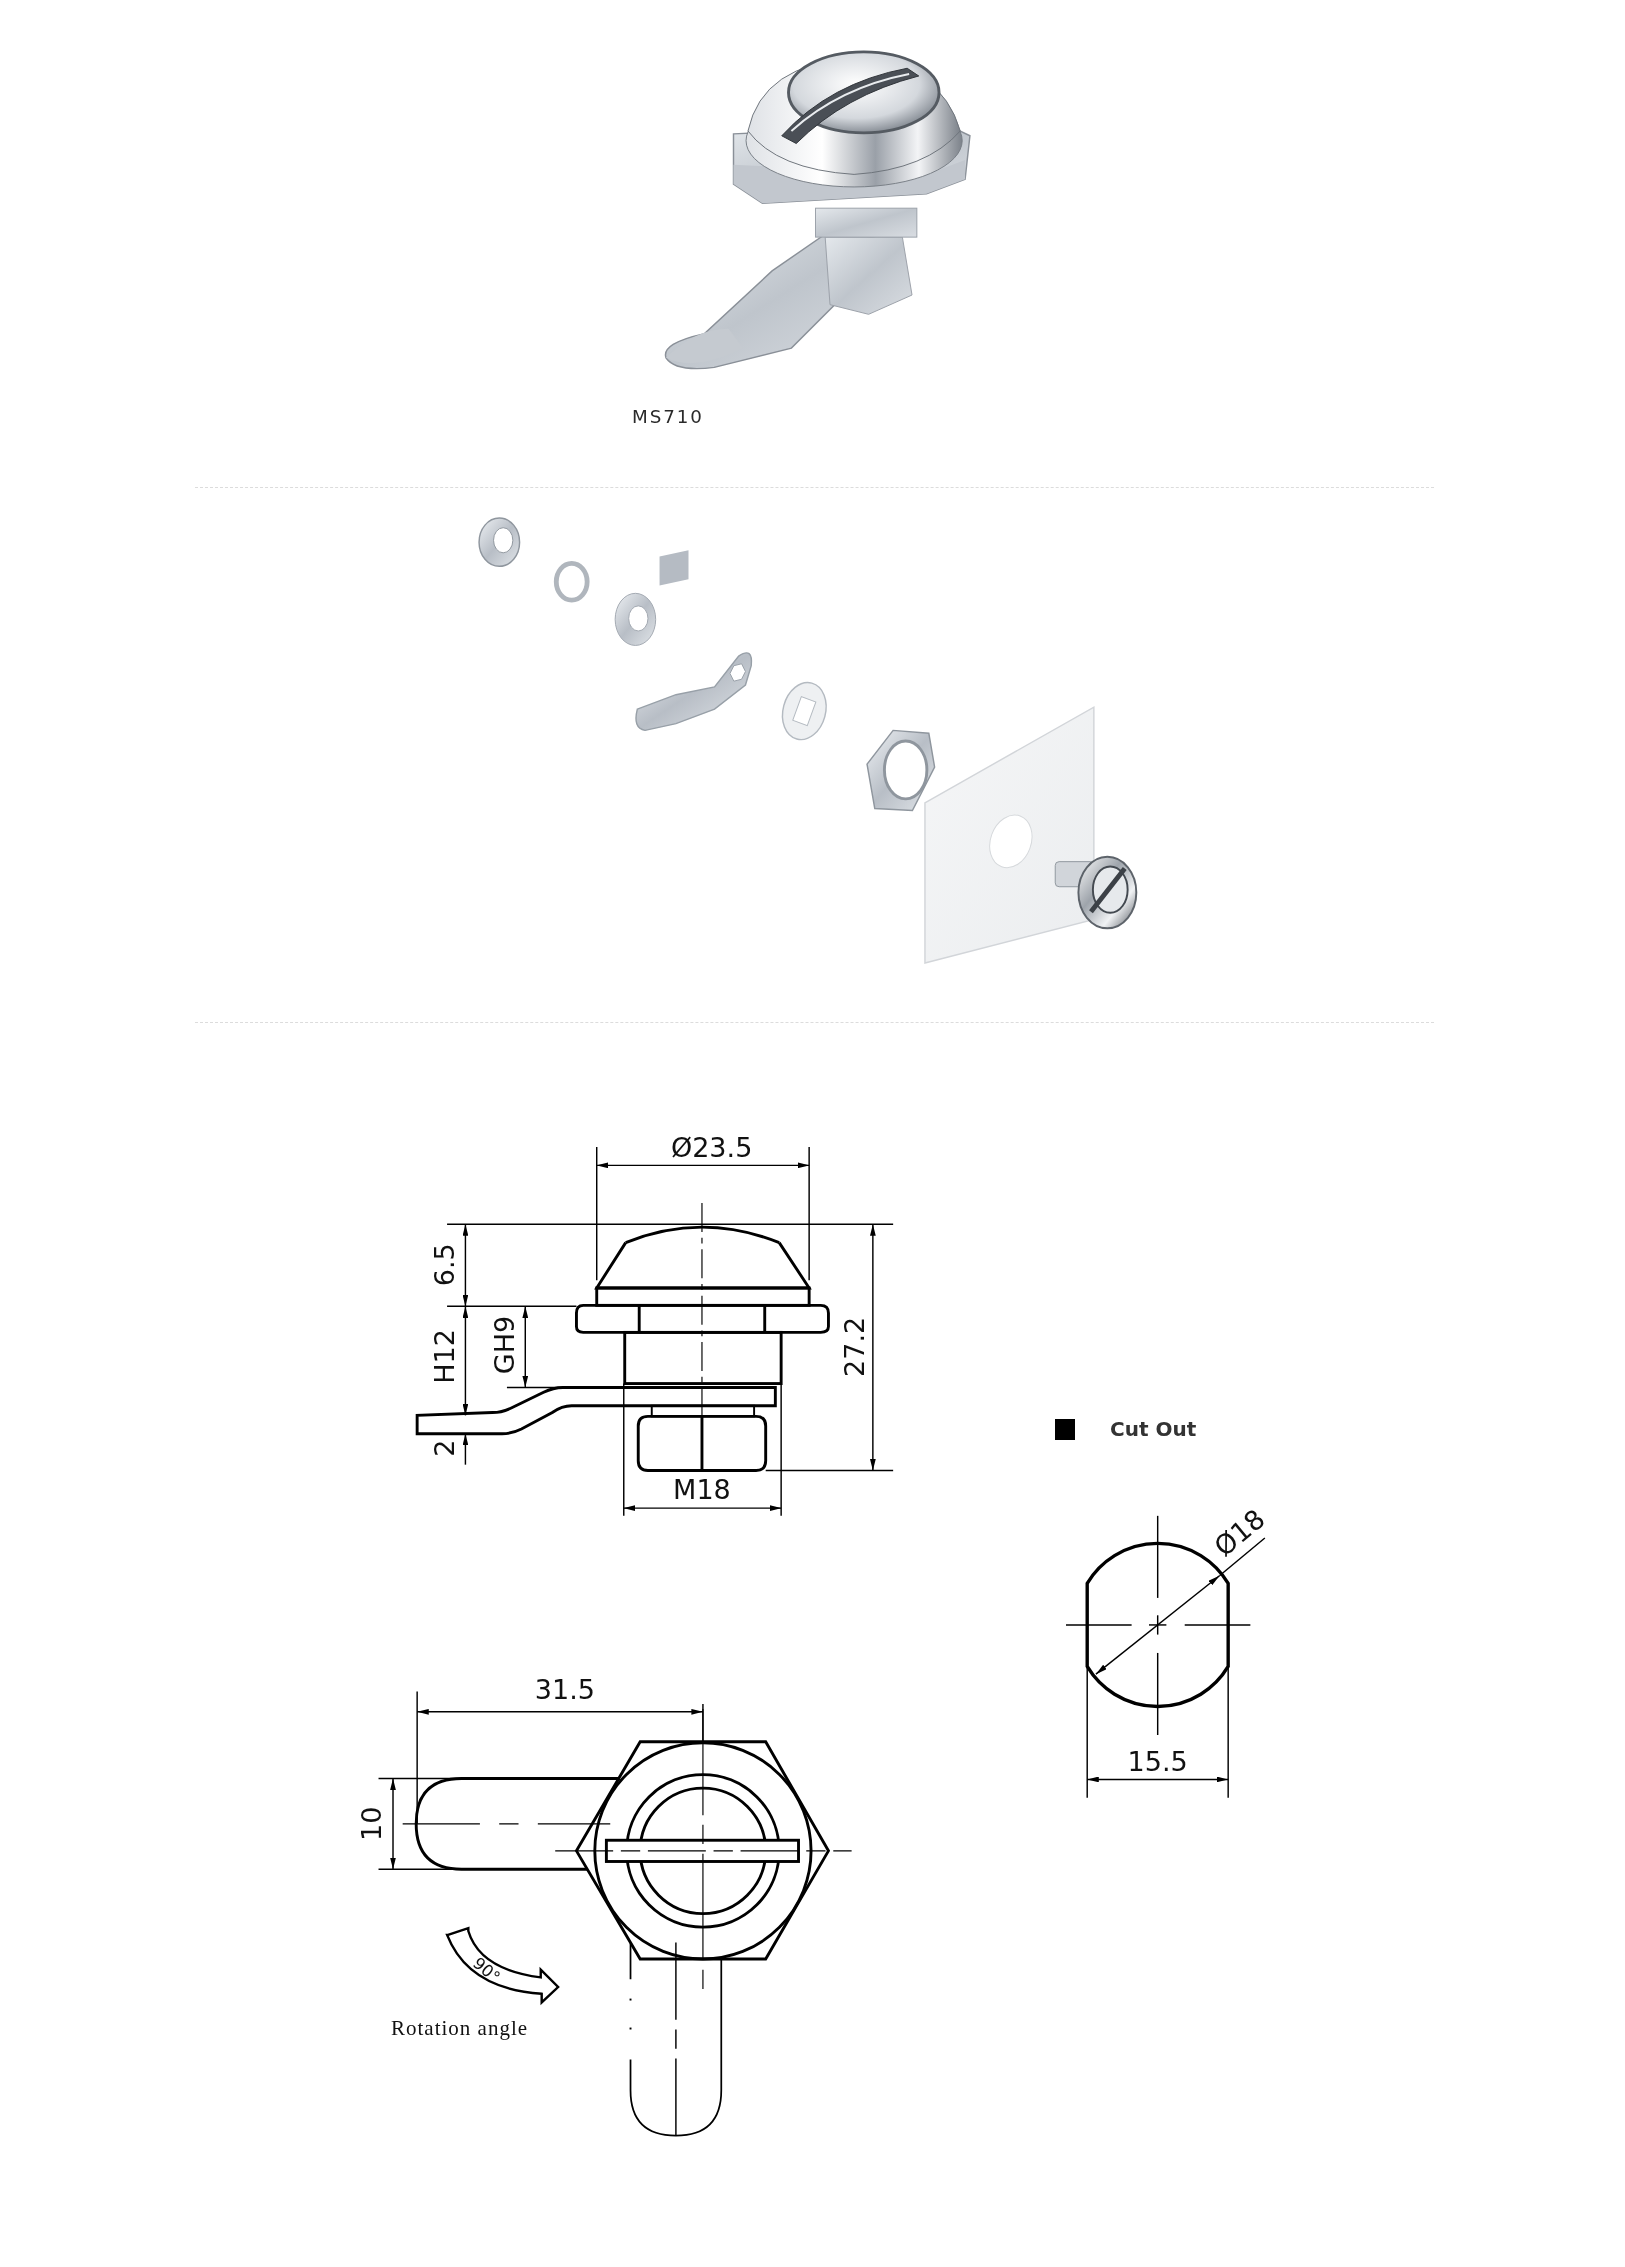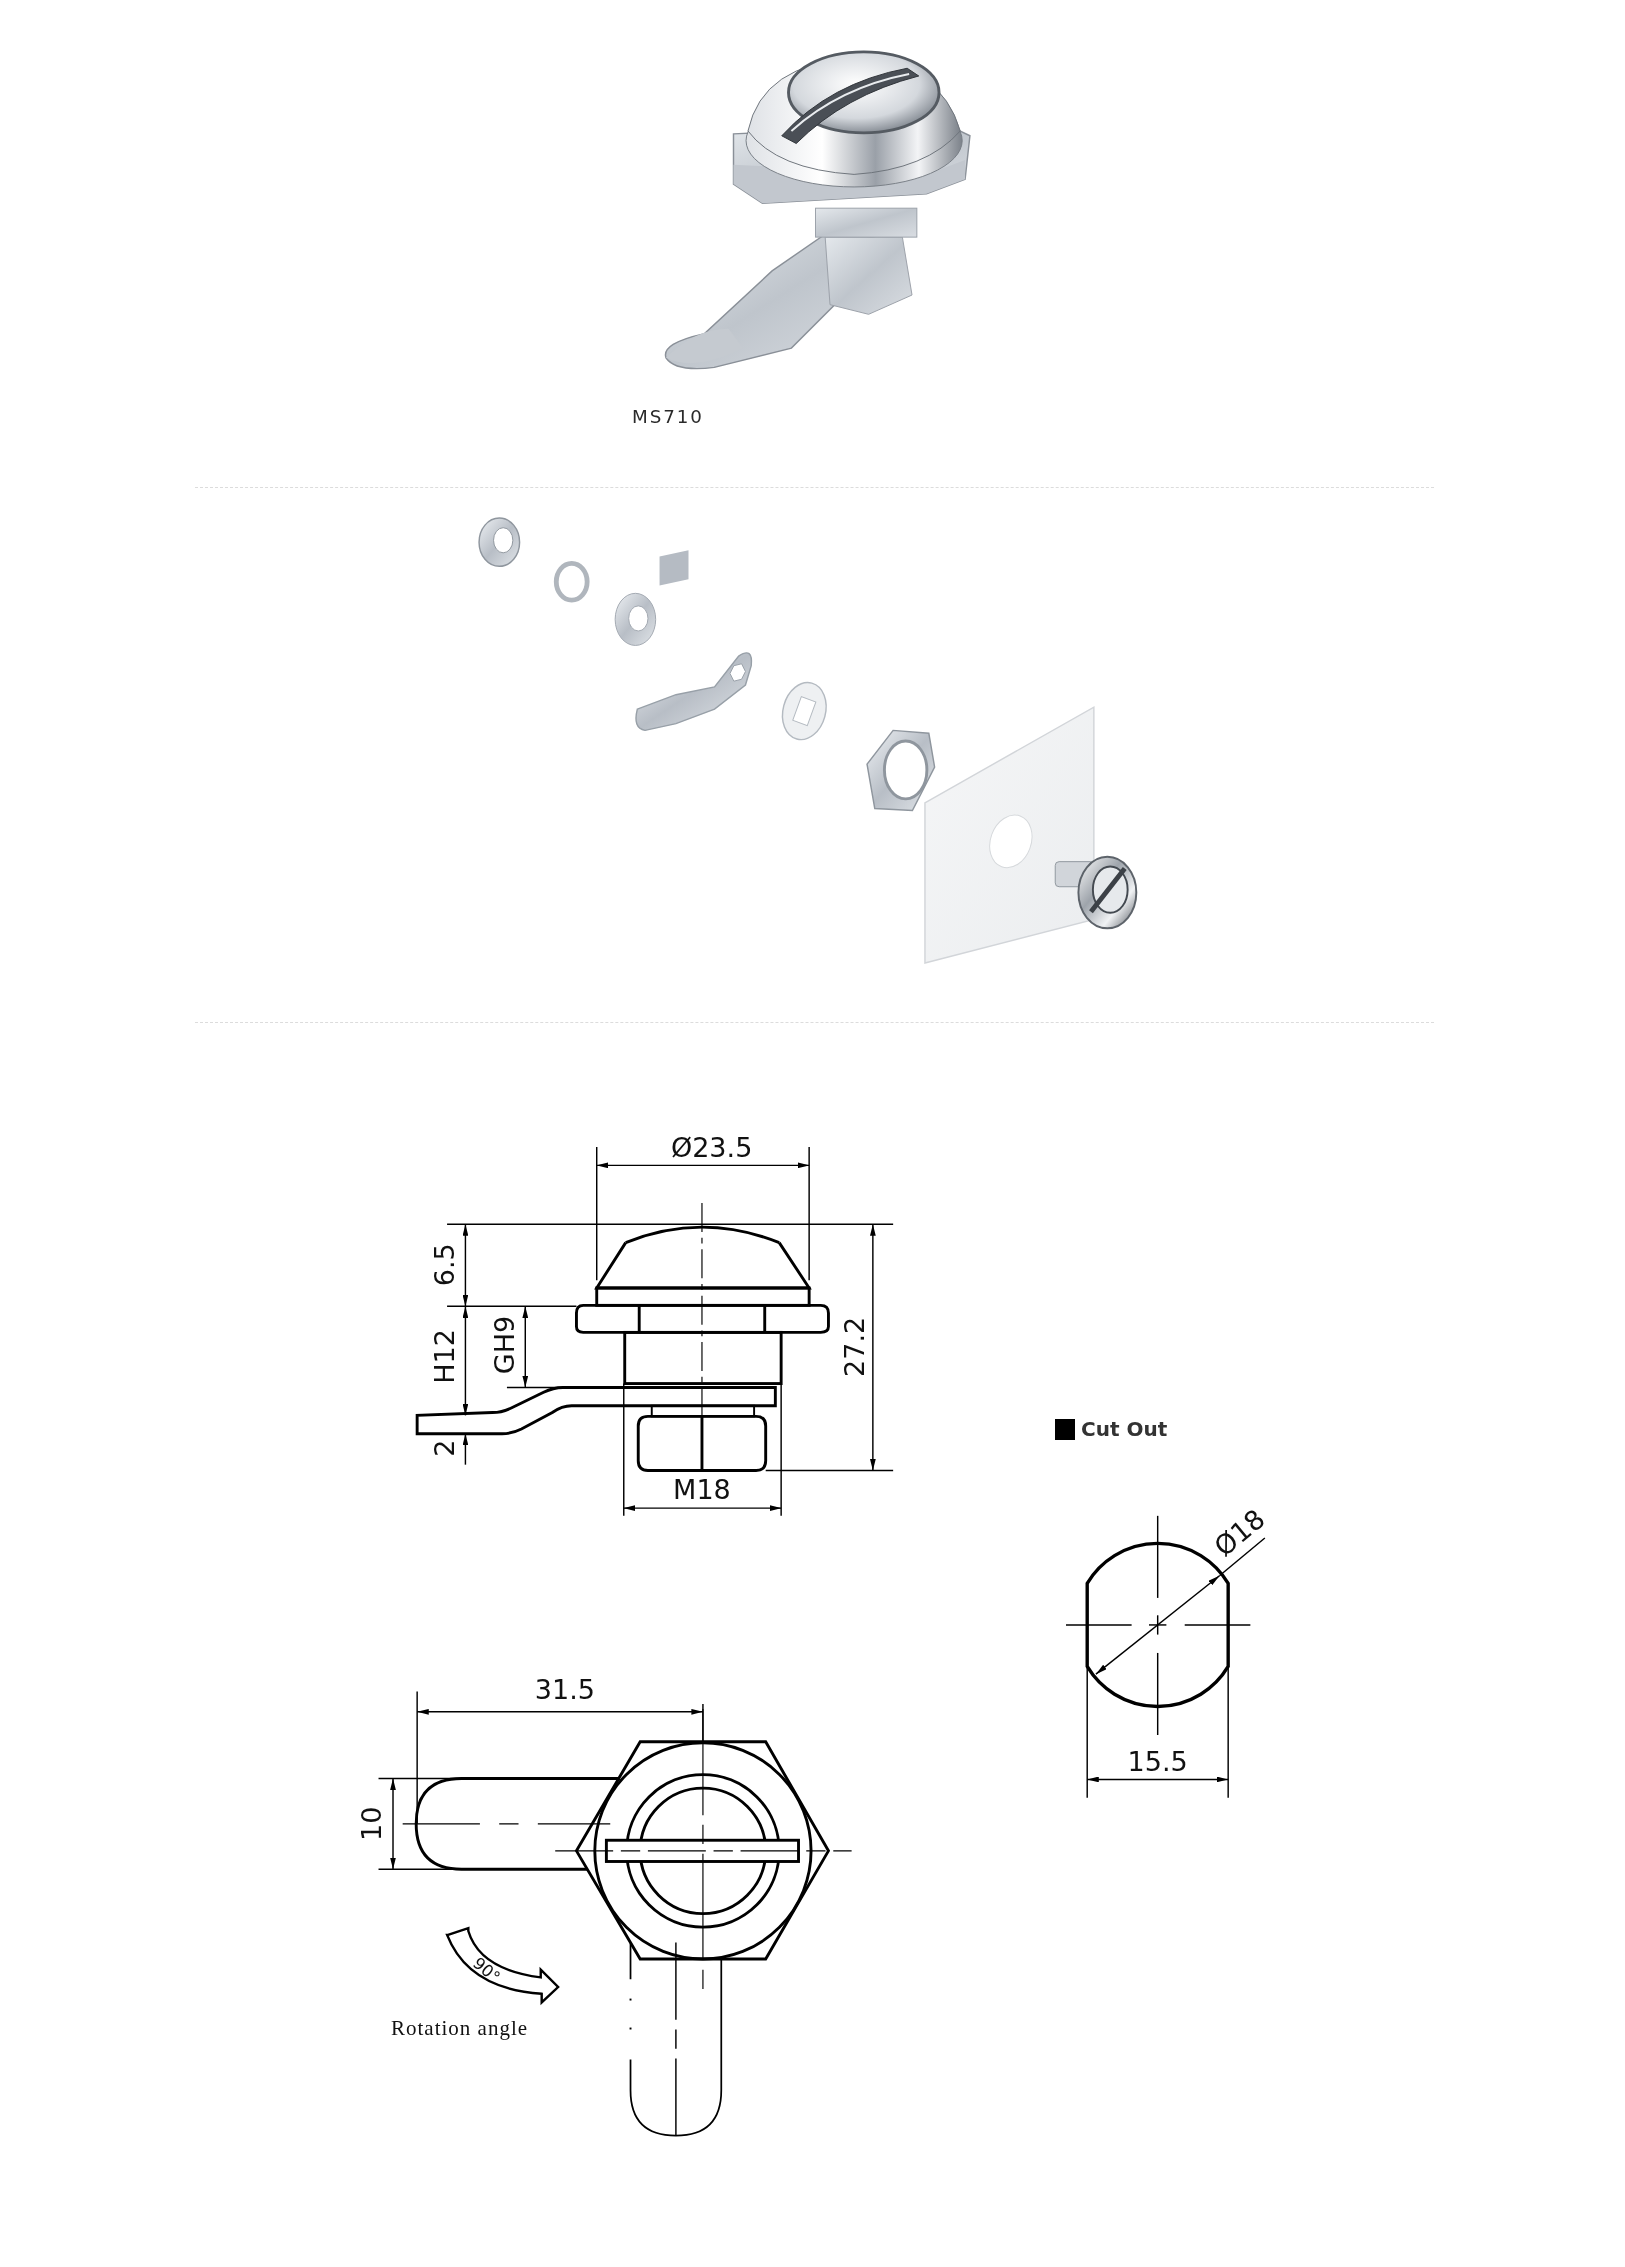--- a/index.html
+++ b/index.html
@@ -3,21 +3,21 @@
 <meta charset="utf-8">
 <style>
   html, body { margin:0; padding:0; background:#ffffff; }
   body { width:1626px; height:2267px; position:relative; overflow:hidden; font-family:"DejaVu Sans", sans-serif; }
   .abs { position:absolute; }
   .product-caption { left:0; width:1336px; top:406px; text-align:center; font-family:"DejaVu Sans", sans-serif; font-size:18.3px; letter-spacing:1.9px; color:#2a2a2a; }
   .divider { left:195px; width:1239px; height:0; border-top:1.9px dashed #dcdcdc; }
   svg text { font-family:"DejaVu Sans", sans-serif; }
   .cutout-legend { left:1055px; top:1417px; display:flex; align-items:center; }
   .legend-square { width:20px; height:21px; background:#000; }
-  .legend-label { margin-left:6px; font-family:"DejaVu Sans", sans-serif; font-weight:bold; font-size:20px; color:#333; }
+  .legend-label { margin-left:35px; font-family:"DejaVu Sans", sans-serif; font-weight:bold; font-size:20px; color:#333; }
   .rot-label { left:391px; top:2016px; font-family:Liberation Serif, serif; font-size:21px; letter-spacing:1px; color:#111; }
 </style>
 </head>
 <body>
 
 <svg class="abs" style="left:637px;top:39px" width="386" height="348" viewBox="0 0 400 360">
   <defs>
     <linearGradient id="chrome" x1="0" y1="0" x2="1" y2="0">
       <stop offset="0" stop-color="#dfe2e6"></stop>
       <stop offset="0.35" stop-color="#ffffff"></stop>

